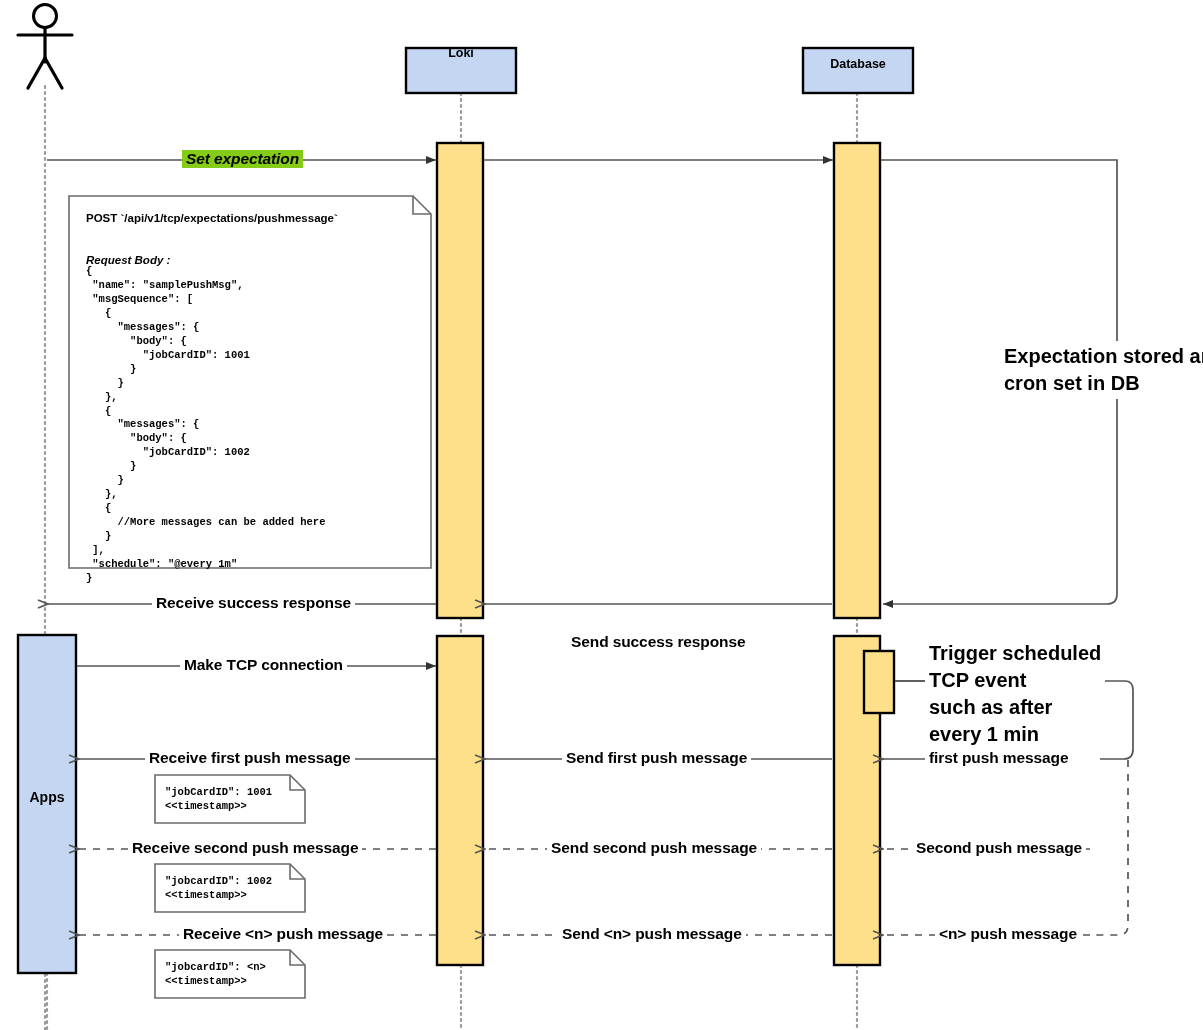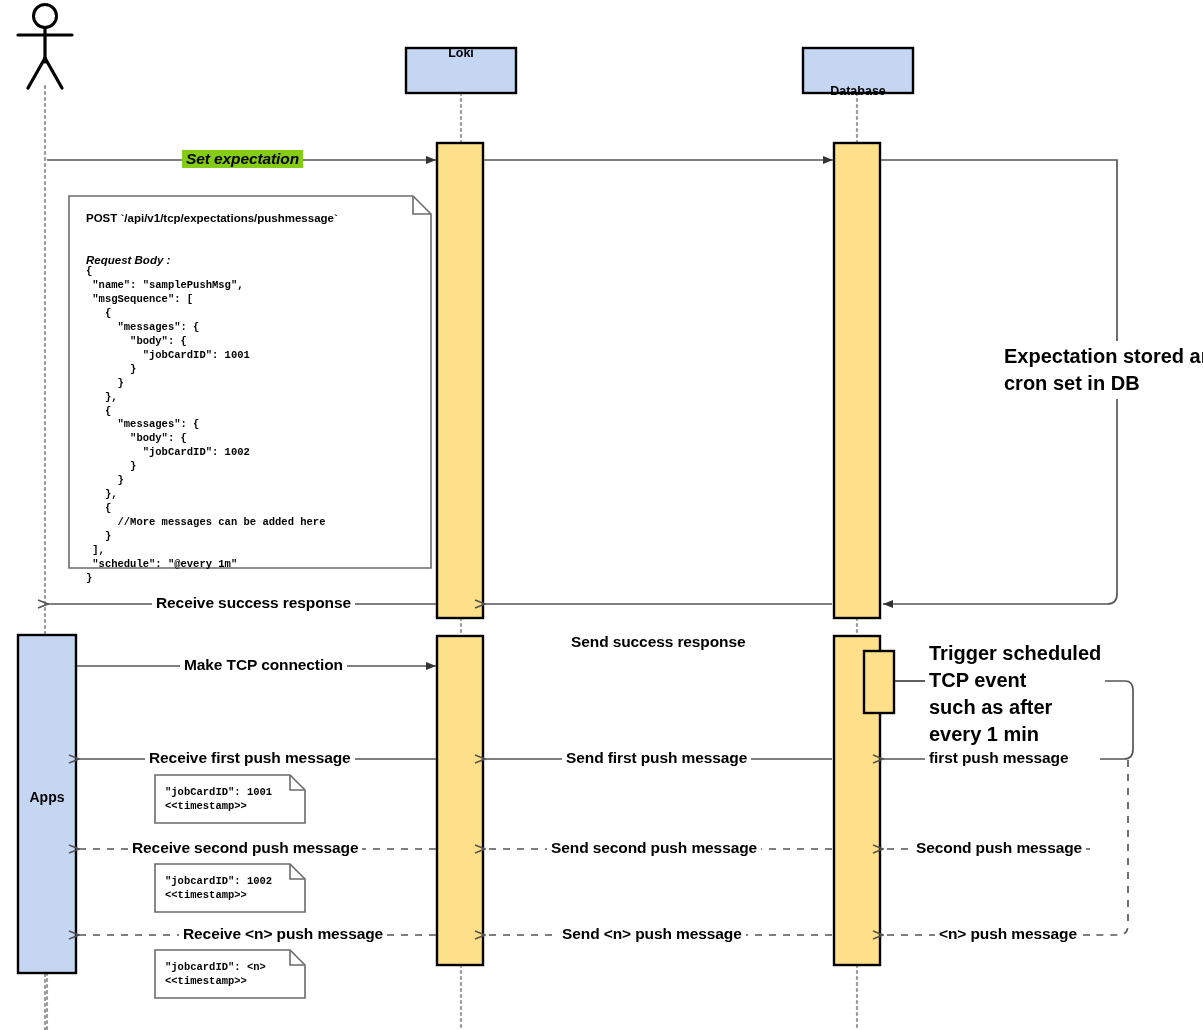--- a/index.html
+++ b/index.html
@@ -116,21 +116,21 @@
       <path d="M155,864 L290,864 L305,879 L305,912 L155,912 Z"></path>
       <path d="M290,864 L290,879 L305,879" fill="none"></path>
     </g>
     <g stroke="#6b6b6b" stroke-width="1.6" fill="#fff">
       <path d="M155,950 L290,950 L305,965 L305,998 L155,998 Z"></path>
       <path d="M290,950 L290,965 L305,965" fill="none"></path>
     </g>
   </svg>
 
   <div class="lbl boxlabel ctr" style="left:406px;top:46px;width:110px;">Loki</div>
-  <div class="lbl boxlabel ctr" style="left:803px;top:57px;width:110px;margin-top:27px;">Database</div>
+  <div class="lbl boxlabel ctr" style="left:803px;top:57px;width:110px;">Database</div>
   <div class="lbl boxlabel ctr" style="left:18px;top:789px;width:58px;font-size:14px;">Apps</div>
 
   <div class="lbl msg" style="left:182px;top:150px;background:#84cc16;padding:0 4px;font-style:italic;">Set expectation</div>
   <div class="lbl msg" style="left:152px;top:594px;background:#fff;padding:0 4px;">Receive success response</div>
   <div class="lbl msg" style="left:567px;top:594px;background:#fff;padding:0 4px;margin-top:39px;">Send success response</div>
   <div class="lbl msg" style="left:180px;top:656px;background:#fff;padding:0 4px;">Make TCP connection</div>
 
   <div class="lbl msg" style="left:145px;top:749px;background:#fff;padding:0 4px;text-align:right;">Receive first push message</div>
   <div class="lbl msg" style="left:562px;top:749px;background:#fff;padding:0 4px;">Send first push message</div>
   <div class="lbl msg" style="left:925px;top:749px;background:#fff;padding:0 4px;">first push message</div>

